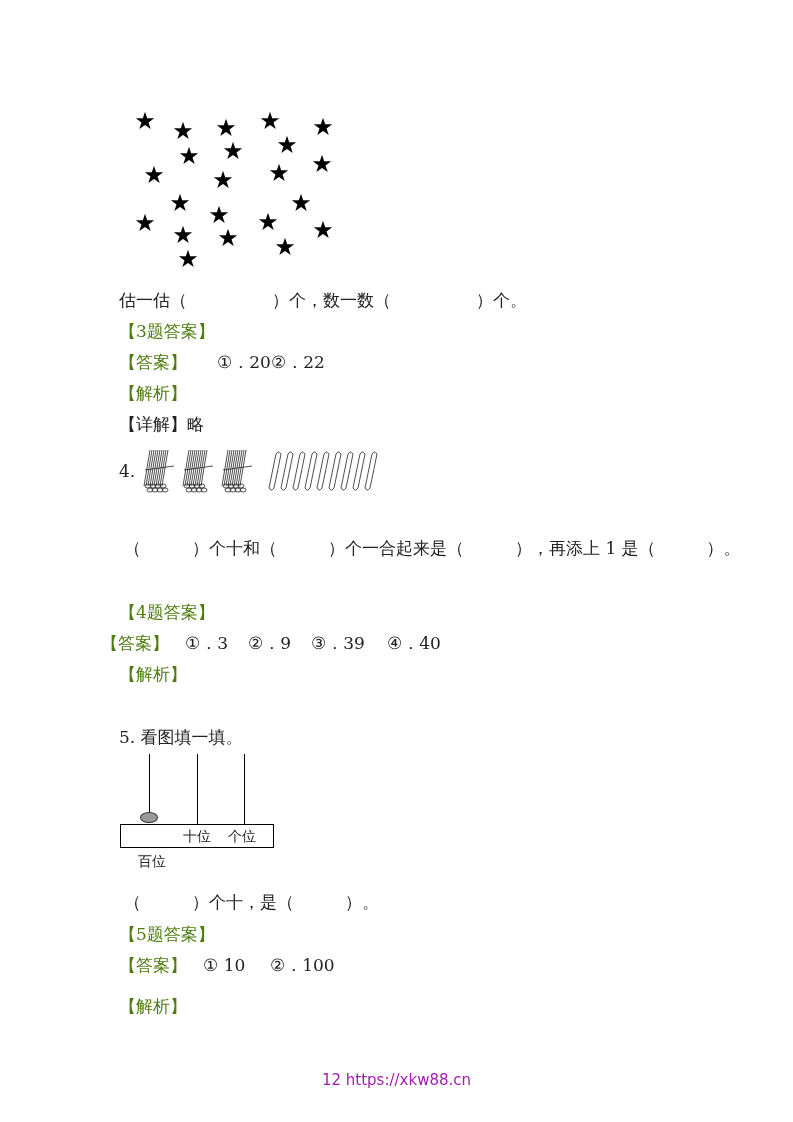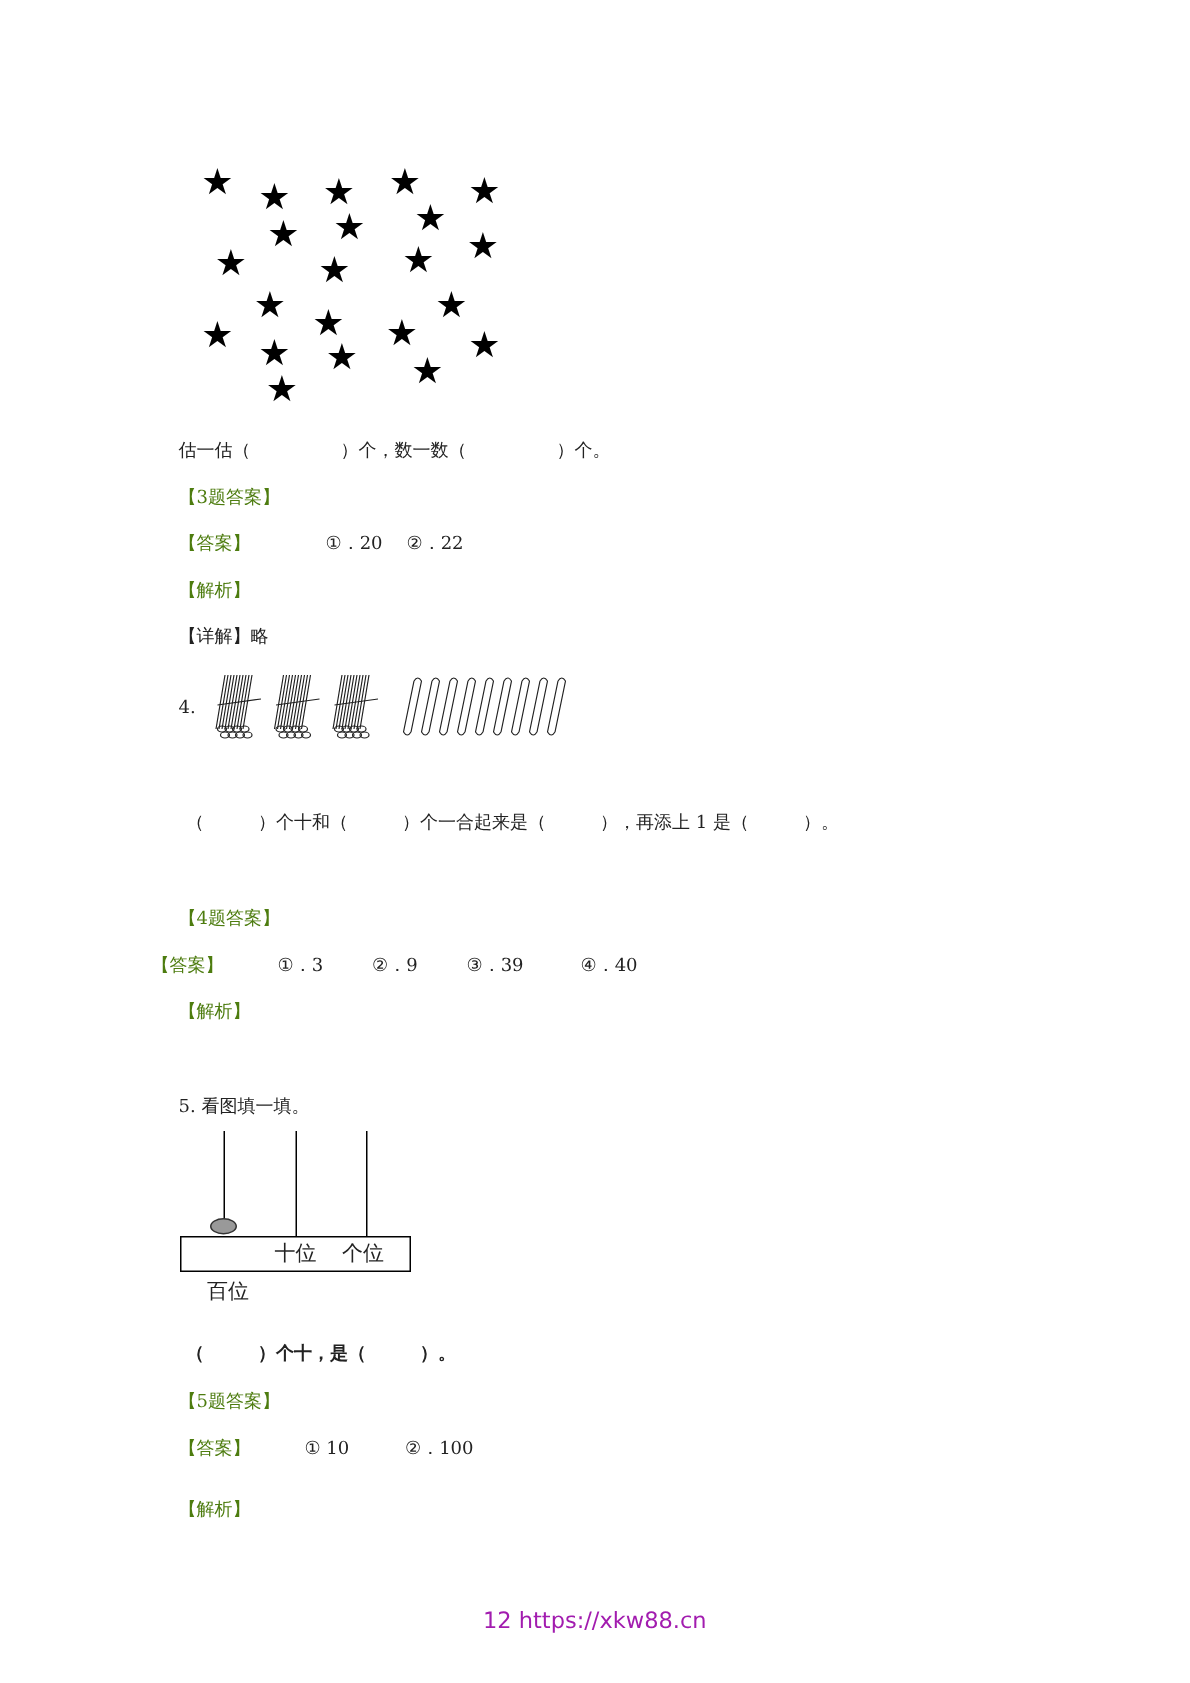--- a/index.html
+++ b/index.html
@@ -1,17 +1,17 @@
 <!DOCTYPE html>
 <html><head>
 <meta charset="utf-8">
 <style>
   html, body { margin: 0; padding: 0; background: #fff; }
   body { width: 793px; height: 1122px; position: relative; font-family: "DejaVu Serif", "Liberation Serif", serif; color: #222; overflow: hidden; }
-  .abs { position: absolute; white-space: nowrap; font-size: 12px; line-height: 16px; }
+  .abs { position: absolute; white-space: nowrap; font-size: 17px; line-height: 16px; }
   .blue { color: #4d7c0f; }
   .star { position: absolute; font-size: 24px; line-height: 24px; color: #000; transform: translate(-50%, -50%); font-family: "DejaVu Sans", sans-serif; }
   .answers span { display: inline-block; }
   .footer { position: absolute; left: 0; width: 793px; top: 1071px; text-align: center; font-family: "DejaVu Sans", sans-serif; font-size: 15px; color: #a21caf; }
   .pv-box { position: absolute; left: 120px; top: 824px; width: 154px; height: 24px; border: 1px solid #000; box-sizing: border-box; }
   .rod { position: absolute; width: 1px; background: #000; }
   .bead { position: absolute; left: 140px; top: 812px; width: 18px; height: 11px; border-radius: 50%; background: #999; border: 1px solid #333; box-sizing: border-box; }
   .pv-label { position: absolute; top: 828px; font-family: "DejaVu Sans", sans-serif; font-size: 14px; line-height: 16px; }
 </style>
 </head>
@@ -159,20 +159,20 @@
 <div class="abs" style="left:119px; top:729px;">5. 看图填一填。</div>
 <div class="rod" style="left:149px; top:754px; height:60px;"></div>
 <div class="rod" style="left:197px; top:754px; height:70px;"></div>
 <div class="rod" style="left:244px; top:754px; height:70px;"></div>
 <div class="bead"></div>
 <div class="pv-box"></div>
 <div class="pv-label" style="left:138px;margin-top:25px;">百位</div>
 <div class="pv-label" style="left:183px;">十位</div>
 <div class="pv-label" style="left:228px;text-align:center;">个位</div>
 
-<div class="abs" style="left:124px; top:894px;font-weight:bold;">（　　　）个十，是（　　　）。</div>
+<div class="abs" style="left:124px; top:894px;">（　　　）个十，是（　　　）。</div>
 <div class="abs blue" style="left:119px; top:926px;">【5题答案】</div>
 <div class="abs answers" style="left:119px; top:957px;">
   <span class="blue" style="width:84px;">【答案】</span><span style="width:67px;">① 10</span><span>②．100</span>
 </div>
 <div class="abs blue" style="left:119px; top:998px;">【解析】</div>
 
 <div class="footer">12 https://xkw88.cn</div>
 
 </body></html>

